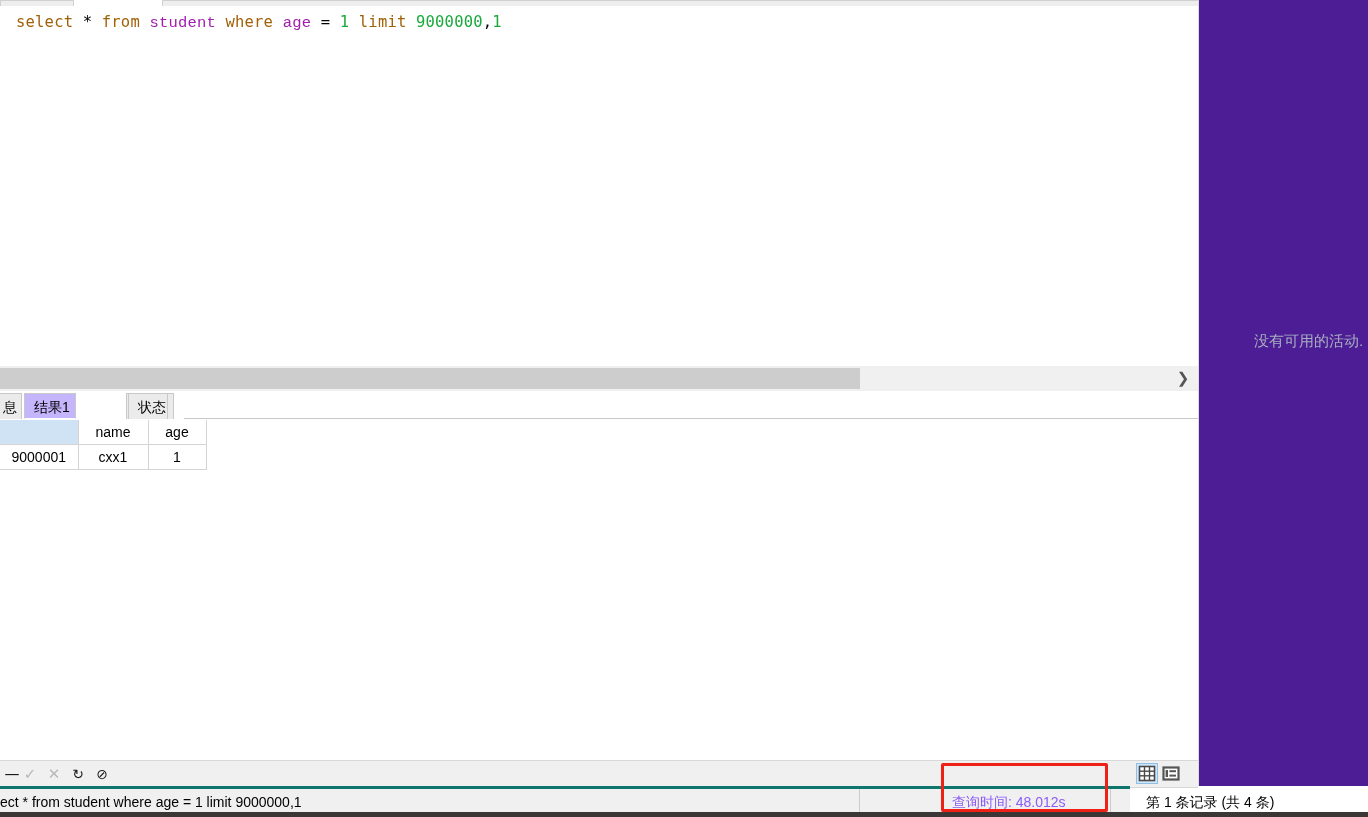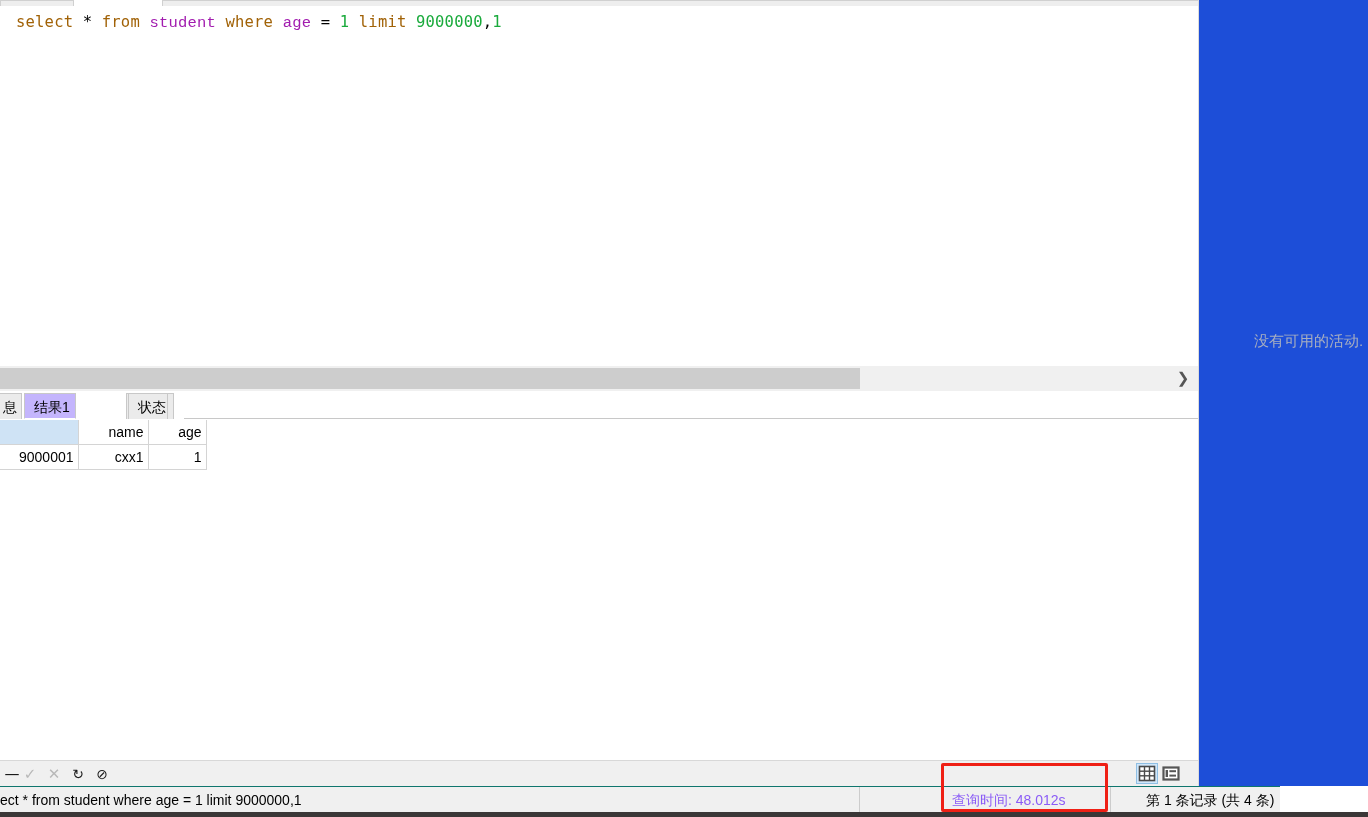--- a/index.html
+++ b/index.html
@@ -134,21 +134,21 @@
     border-collapse: collapse;
     table-layout: fixed;
     font-size: 14px;
   }
   #grid-table th, #grid-table td {
     border-right: 1px solid #d4d4d4;
     border-bottom: 1px solid #d4d4d4;
     height: 24px;
     padding: 4px 4px;
     font-weight: normal;
-    text-align: right;
+    text-align: center;
     overflow: hidden;
     white-space: nowrap;
     box-sizing: border-box;
   }
   #grid-table th {
     background: #ffffff;
     color: #000000;
   }
   #grid-table th.selected-col {
     background: #cfe3f5;
@@ -200,23 +200,23 @@
     left: 1160px;
     background: transparent;
     border: 1px solid transparent;
   }
   .vt-svg { display: block; }
 
   
   #status-bar {
     position: absolute;
     left: 0; top: 786px;
-    width: 1280px; height: 26px;
+    width: 1130px; height: 26px;
     background: #f0f0f0;
-    border-top: 1px solid #0f766e;
+    border-top: 3px solid #0f766e;
   }
   #status-sql {
     position: absolute;
     left: -22px; top: 0;
     width: 882px; height: 26px;
     line-height: 26px;
     padding-left: 22px;
     font-size: 14px;
     color: #000000;
     border-right: 1px solid #cccccc;
@@ -253,21 +253,21 @@
     left: 0; top: 812px;
     width: 1368px; height: 5px;
     background: #3b3737;
   }
 
   
   #right-panel {
     position: absolute;
     left: 1198px; top: 0;
     width: 170px; height: 786px;
-    background: #1d4ed8;
+    background: #4c1d95;
     border-left: 1px solid #dcdcdc;
     box-sizing: border-box;
     padding-left: 27px;
   }
   #right-panel-message {
     position: absolute;
     left: 55px; top: 332px;
     font-size: 15px;
     color: #a8afc0;
     white-space: nowrap;

